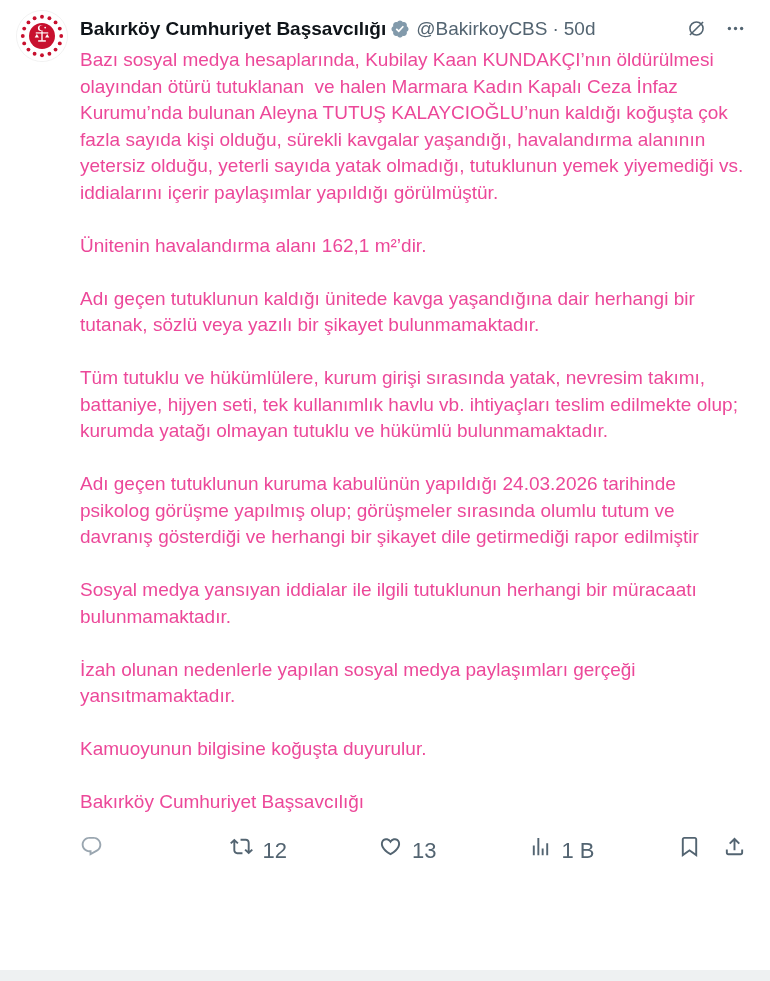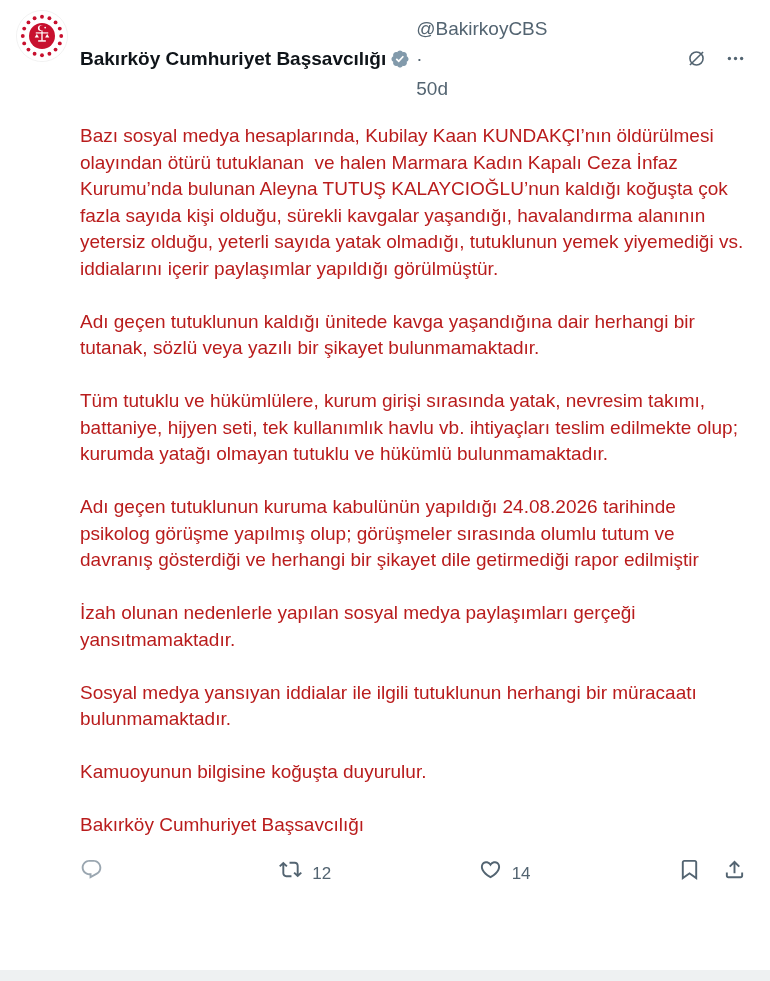--- a/index.html
+++ b/index.html
@@ -24,36 +24,36 @@
   }
   .content-col { min-width: 0; }
   .header-row {
     display: flex; align-items: center;
     font-size: 19px; line-height: 25px;
     margin-top: 6px;
     white-space: nowrap;
   }
   .display-name { font-weight: 700; color: #0f1419; cursor: pointer; }
   .badge { width: 20px; height: 20px; margin-left: 4px; flex: 0 0 auto; }
-  .handle-group { color: #536471; margin-left: 6px; display: flex; gap: 5px; flex-direction: column; }
+  .handle-group { color: #536471; margin-left: 6px; display: flex; gap: 5px; }
   .header-spacer { flex: 1 1 auto; }
   .header-icons { display: flex; align-items: center; gap: 18px; color: #536471; }
   .header-icons .hicon { width: 21px; height: 21px; cursor: pointer; }
-  .tweet-body { margin-top: 22px; font-size: 19px; line-height: 26.5px; color: #b91c1c; }
+  .tweet-body { margin-top: 6px; font-size: 19px; line-height: 26.5px; color: #ec4899; }
   .tweet-body p { white-space: pre-wrap; margin-bottom: 26.5px; }
   .tweet-body p:last-child { margin-bottom: 8px; }
   .action-bar {
     display: flex; align-items: center;
     height: 46px; margin-top: 2px;
     color: #536471;
   }
   .action { display: flex; align-items: center; gap: 10px; cursor: pointer; flex: 1 1 0; }
   .action.end-group { flex: 0 0 auto; display: flex; gap: 0; }
   .action .aicon { width: 23px; height: 23px; }
-  .action .count { font-size: 17px; color: #536471; margin-top: 8px; }
+  .action .count { font-size: 22px; color: #536471; margin-top: 8px; }
   .reply-icon-light { color: #9aa6b0; }
   .end-group { gap: 22px !important; }
   .bottom-strip {
     position: absolute; bottom: 0; left: 0;
     width: 770px; height: 11px;
     background: #eef1f2;
   }
   svg { display: block; }
 </style>
 </head>
@@ -117,46 +117,53 @@
         <svg class="hicon" viewBox="0 0 24 24">
           <circle cx="5" cy="12" r="1.9" fill="currentColor"></circle>
           <circle cx="12" cy="12" r="1.9" fill="currentColor"></circle>
           <circle cx="19" cy="12" r="1.9" fill="currentColor"></circle>
         </svg>
       </span>
     </div>
 
     <div class="tweet-body">
       <p>Bazı sosyal medya hesaplarında, Kubilay Kaan KUNDAKÇI’nın öldürülmesi olayından ötürü tutuklanan  ve halen Marmara Kadın Kapalı Ceza İnfaz Kurumu’nda bulunan Aleyna TUTUŞ KALAYCIOĞLU’nun kaldığı koğuşta çok fazla sayıda kişi olduğu, sürekli kavgalar yaşandığı, havalandırma alanının yetersiz olduğu, yeterli sayıda yatak olmadığı, tutuklunun yemek yiyemediği vs. iddialarını içerir paylaşımlar yapıldığı görülmüştür.</p>
+      <p>Ünitenin havalandırma alanı 162,1 m²’dir.</p>
       <p>Adı geçen tutuklunun kaldığı ünitede kavga yaşandığına dair herhangi bir tutanak, sözlü veya yazılı bir şikayet bulunmamaktadır.</p>
       <p>Tüm tutuklu ve hükümlülere, kurum girişi sırasında yatak, nevresim takımı, battaniye, hijyen seti, tek kullanımlık havlu vb. ihtiyaçları teslim edilmekte olup; kurumda yatağı olmayan tutuklu ve hükümlü bulunmamaktadır.</p>
-      <p>Adı geçen tutuklunun kuruma kabulünün yapıldığı 24.08.2026 tarihinde psikolog görüşme yapılmış olup; görüşmeler sırasında olumlu tutum ve davranış gösterdiği ve herhangi bir şikayet dile getirmediği rapor edilmiştir</p>
+      <p>Adı geçen tutuklunun kuruma kabulünün yapıldığı 24.03.2026 tarihinde psikolog görüşme yapılmış olup; görüşmeler sırasında olumlu tutum ve davranış gösterdiği ve herhangi bir şikayet dile getirmediği rapor edilmiştir</p>
+      <p>Sosyal medya yansıyan iddialar ile ilgili tutuklunun herhangi bir müracaatı bulunmamaktadır.</p>
       <p>İzah olunan nedenlerle yapılan sosyal medya paylaşımları gerçeği yansıtmamaktadır.</p>
-      <p>Sosyal medya yansıyan iddialar ile ilgili tutuklunun herhangi bir müracaatı bulunmamaktadır.</p>
       <p>Kamuoyunun bilgisine koğuşta duyurulur.</p>
       <p>Bakırköy Cumhuriyet Başsavcılığı</p>
     </div>
 
     <div class="action-bar">
       <div class="action">
         <svg class="aicon reply-icon-light" viewBox="0 0 24 24">
           <path fill="currentColor" d="M1.751 10c0-4.42 3.584-8 8.005-8h4.366c4.49 0 8.129 3.64 8.129 8.13 0 2.96-1.607 5.68-4.196 7.11l-8.054 4.46v-3.69h-.067c-4.49.1-8.183-3.51-8.183-8.01zm8.005-6c-3.317 0-6.005 2.69-6.005 6 0 3.37 2.77 6.08 6.138 6.01l.351-.01h1.761v2.3l5.087-2.81c1.951-1.08 3.163-3.13 3.163-5.36 0-3.39-2.744-6.13-6.129-6.13H9.756z"></path>
         </svg>
       </div>
       <div class="action">
         <svg class="aicon" viewBox="0 0 24 24">
           <path fill="currentColor" d="M4.5 3.88l4.432 4.14-1.364 1.46L5.5 7.55V16c0 1.1.896 2 2 2H13v2H7.5c-2.209 0-4-1.79-4-4V7.55L1.432 9.48.068 8.02 4.5 3.88zM16.5 6H11V4h5.5c2.209 0 4 1.79 4 4v8.45l2.068-1.93 1.364 1.46-4.432 4.14-4.432-4.14 1.364-1.46 2.068 1.93V8c0-1.1-.896-2-2-2z"></path>
         </svg>
         <span class="count">12</span>
       </div>
       <div class="action">
         <svg class="aicon" viewBox="0 0 24 24">
           <path fill="currentColor" d="M16.697 5.5c-1.222-.06-2.679.51-3.89 2.16l-.805 1.09-.806-1.09C9.984 6.01 8.526 5.44 7.304 5.5c-1.243.07-2.349.78-2.91 1.91-.552 1.12-.633 2.78.479 4.82 1.074 1.97 3.257 4.27 7.129 6.61 3.87-2.34 6.052-4.64 7.126-6.61 1.111-2.04 1.03-3.7.477-4.82-.561-1.13-1.666-1.84-2.908-1.91zm4.187 7.69c-1.351 2.48-4.001 5.12-8.379 7.67l-.503.3-.504-.3c-4.379-2.55-7.029-5.19-8.382-7.67-1.36-2.5-1.41-4.86-.514-6.67.887-1.79 2.647-2.91 4.601-3.01 1.651-.09 3.368.56 4.798 2.01 1.429-1.45 3.146-2.1 4.796-2.01 1.954.1 3.714 1.22 4.601 3.01.896 1.81.846 4.17-.514 6.67z"></path>
         </svg>
-        <span class="count">14</span>
+        <span class="count">13</span>
+      </div>
+      <div class="action">
+        <svg class="aicon" viewBox="0 0 24 24">
+          <path fill="currentColor" d="M8.75 21V3h2v18h-2zM18 21V8.5h2V21h-2zM4 21l.004-10h2L6 21H4zm9.248 0v-7h2v7h-2z"></path>
+        </svg>
+        <span class="count">1 B</span>
       </div>
       <div class="action end-group">
         <svg class="aicon" viewBox="0 0 24 24">
           <path fill="currentColor" d="M4 4.5C4 3.12 5.119 2 6.5 2h11C18.881 2 20 3.12 20 4.5v18.44l-8-5.71-8 5.71V4.5zM6.5 4c-.276 0-.5.22-.5.5v14.56l6-4.29 6 4.29V4.5c0-.28-.224-.5-.5-.5h-11z"></path>
         </svg>
         <svg class="aicon" viewBox="0 0 24 24">
           <path fill="currentColor" d="M12 2.59l5.7 5.7-1.41 1.42L13 6.41V16h-2V6.41l-3.3 3.3-1.41-1.42L12 2.59zM21 15l-.02 3.51c0 1.38-1.12 2.49-2.5 2.49H5.5C4.11 21 3 19.88 3 18.5V15h2v3.5c0 .28.22.5.5.5h12.98c.28 0 .5-.22.5-.5L19 15h2z"></path>
         </svg>
       </div>
     </div>

